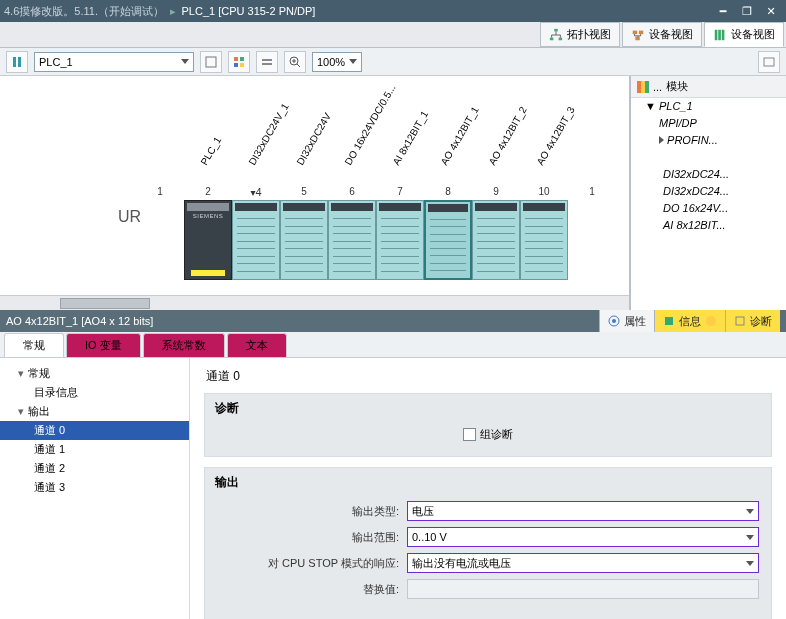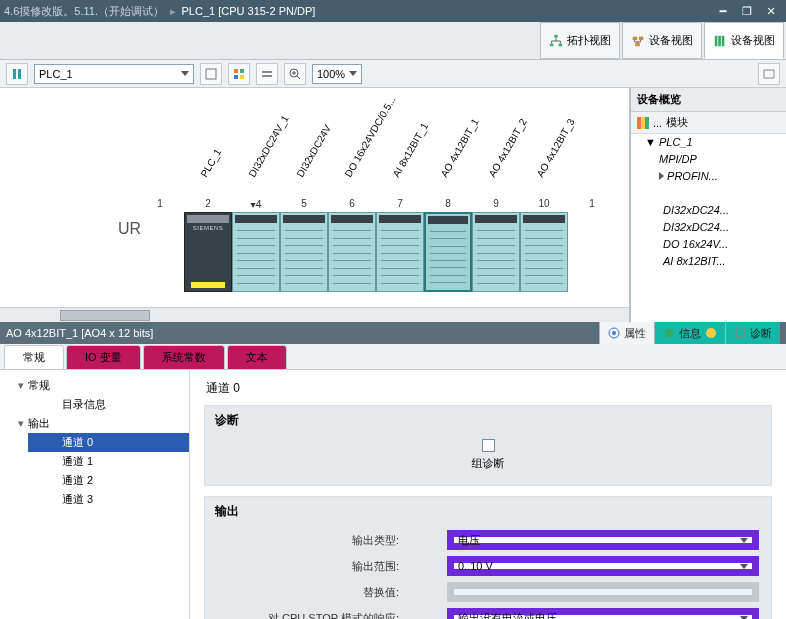--- a/index.html
+++ b/index.html
@@ -4,21 +4,21 @@
 <style>
 * { margin: 0; padding: 0; box-sizing: border-box; font-family: "Microsoft YaHei", Arial, sans-serif; font-size: 11px; }
 body { background: #fff; overflow: hidden; width: 786px; height: 619px; }
 
 .titlebar { background: #465d6e; color: #fff; height: 22px; display: flex; align-items: center; padding: 0 4px; }
 .titlebar .crumb { color: #c8d4de; }
 .titlebar .sep { color: #8aa; margin: 0 6px; }
 .titlebar .right { margin-left: auto; display: flex; gap: 2px; }
 .titlebar .winbtn { width: 22px; height: 18px; display: flex; align-items: center; justify-content: center; color: #fff; }
 
-.viewtabs { height: 38px; background: #e8eaed; border-bottom: 1px solid #b8c0c8; display: flex; justify-content: flex-end; align-items: stretch; padding-right: 2px; gap: 2px; }
+.viewtabs { height: 26px; background: #e8eaed; border-bottom: 1px solid #b8c0c8; display: flex; justify-content: flex-end; align-items: stretch; padding-right: 2px; gap: 2px; }
 .viewtab { display: flex; align-items: center; gap: 4px; padding: 0 8px; border: 1px solid #b8c0c8; background: #f4f6f8; cursor: pointer; }
 .viewtab.active { background: #fff; border-bottom: 1px solid #fff; }
 .viewtab .ico { width: 14px; height: 14px; }
 
 .toolbar { height: 28px; background: #eef1f4; border-bottom: 1px solid #c6ccd2; display: flex; align-items: center; gap: 6px; padding: 0 6px; }
 .tbbtn { width: 22px; height: 22px; border: 1px solid #c2c8ce; background: #f8fafc; display: flex; align-items: center; justify-content: center; cursor: pointer; }
 .device-select { width: 160px; height: 20px; border: 1px solid #8aa0b4; background: #fff; padding: 0 4px; display: flex; align-items: center; justify-content: space-between; }
 .zoom { height: 20px; border: 1px solid #8aa0b4; background: #fff; padding: 0 4px; display: flex; align-items: center; gap: 4px; }
 
 .main { display: flex; height: 234px; }
@@ -45,43 +45,43 @@
 .colhead { background: #f0f2f4; padding: 3px 6px; border-bottom: 1px solid #d6dce2; display: flex; align-items: center; gap: 4px; }
 .colhead .sq { width: 12px; height: 12px; }
 .treelist { flex: 1; overflow: hidden; font-style: italic; }
 .trow { padding: 2px 6px 2px 26px; white-space: nowrap; border-bottom: 1px solid transparent; }
 .trow.l1 { padding-left: 14px; }
 .trow.l2 { padding-left: 32px; }
 .trow.l3 { padding-left: 28px; }
 
 .detail-title { height: 22px; background: #5a6e7a; color: #fff; display: flex; align-items: center; padding: 0 6px; }
 .detail-tabs { margin-left: auto; display: flex; height: 22px; }
-.dtab { background: #14b8a6; color: #222; padding: 0 8px; display: flex; align-items: center; gap: 4px; border-left: 1px solid #aab2b8; cursor: pointer; }
+.dtab { background: #fde047; color: #222; padding: 0 8px; display: flex; align-items: center; gap: 4px; border-left: 1px solid #aab2b8; cursor: pointer; }
 .dtab.active { background: #f2f4f6; }
 
 .subtabs { height: 26px; background: #eef1f4; border-bottom: 1px solid #c6ccd2; display: flex; align-items: flex-end; padding-left: 4px; }
 .stab { padding: 4px 18px; border: 1px solid #c6ccd2; border-bottom: none; background: #be185d; margin-right: 2px; cursor: pointer; border-radius: 3px 3px 0 0; }
 .stab.active { background: #fff; }
 
 .detail-body { display: flex; height: 273px; }
 .navtree { width: 190px; border-right: 1px solid #d6dce2; background: #fff; padding: 6px 0; }
 .navtree .ni { padding: 2px 8px 2px 18px; cursor: pointer; }
-.navtree .ni.l2 { padding-left: 34px; margin-left: 28px; }
+.navtree .ni.l2 { padding-left: 34px; }
 .navtree .ni.sel { background: #2a5db0; color: #fff; }
 .navtree .exp { display: inline-block; width: 10px; color: #666; }
 
 .form { flex: 1; padding: 8px 14px; background: #fff; overflow: auto; }
 .form h3 { font-weight: normal; font-size: 12px; margin: 2px 0 8px; padding-left: 2px; }
 .fieldset { border: 1px solid #d8dee4; background: #e6e9ec; margin-bottom: 10px; padding: 10px 12px 14px; }
 .fieldset .legend { font-weight: bold; font-size: 12px; margin: -4px 0 10px -2px; }
-.row { display: flex; align-items: center; margin: 6px 0; gap: 40px; }
+.row { display: flex; align-items: center; margin: 6px 0; }
 .row label { width: 190px; text-align: right; padding-right: 8px; color: #333; }
-.row .inp { flex: 1; height: 20px; border: 7px solid #6d28d9; background: #fff; padding: 0 4px; display: flex; align-items: center; justify-content: space-between; }
+.row .inp { flex: 1; height: 20px; border: 1px solid #6d28d9; background: #fff; padding: 0 4px; display: flex; align-items: center; justify-content: space-between; }
 .row .inp.dis { background: #eef1f4; color: #888; border-color: #c2c8ce; }
-.chkrow { display: flex; justify-content: center; align-items: center; gap: 4px; flex-direction: column; }
+.chkrow { display: flex; justify-content: center; align-items: center; gap: 4px; }
 .chk { width: 13px; height: 13px; border: 1px solid #7a8a98; background: #fff; }
 
 .caret { width: 0; height: 0; border-left: 4px solid transparent; border-right: 4px solid transparent; border-top: 5px solid #555; }
 .caret-r { width: 0; height: 0; border-top: 4px solid transparent; border-bottom: 4px solid transparent; border-left: 5px solid #555; display:inline-block; }
 </style>
 </head>
 <body>
 
 <div class="titlebar">
   <span class="crumb">4.6摸修改版。5.11.（开始调试）</span>
@@ -286,21 +286,20 @@
             </div>
           </div>
       </div>
     </div>
     <div class="hscroll">
       <div class="thumb" style="left:60px; width:90px;"></div>
     </div>
   </div>
 
   <div class="sidepanel">
-    <div class="sidehead">设备概览</div>
     <div class="colhead">
       <svg class="sq" viewBox="0 0 12 12">
           <rect width="4" height="12" fill="#e74"></rect>
           <rect x="4" width="4" height="12" fill="#fc4"></rect>
           <rect x="8" width="4" height="12" fill="#4a7"></rect>
         </svg>
       <span>...</span>
       <span>模块</span>
     </div>
     <div class="treelist">
@@ -383,25 +382,25 @@
         </div>
       </div>
       <div class="row">
         <label>输出范围:</label>
         <div class="inp">
           <span>0..10 V</span>
           <span class="caret"></span>
         </div>
       </div>
       <div class="row">
-        <label>替换值:</label>
-        <div class="inp dis"></div>
-      </div>
-      <div class="row">
         <label>对 CPU STOP 模式的响应:</label>
         <div class="inp">
           <span>输出没有电流或电压</span>
           <span class="caret"></span>
         </div>
       </div>
+      <div class="row">
+        <label>替换值:</label>
+        <div class="inp dis"></div>
+      </div>
     </div>
   </div>
 </div>
 
 </body></html>

